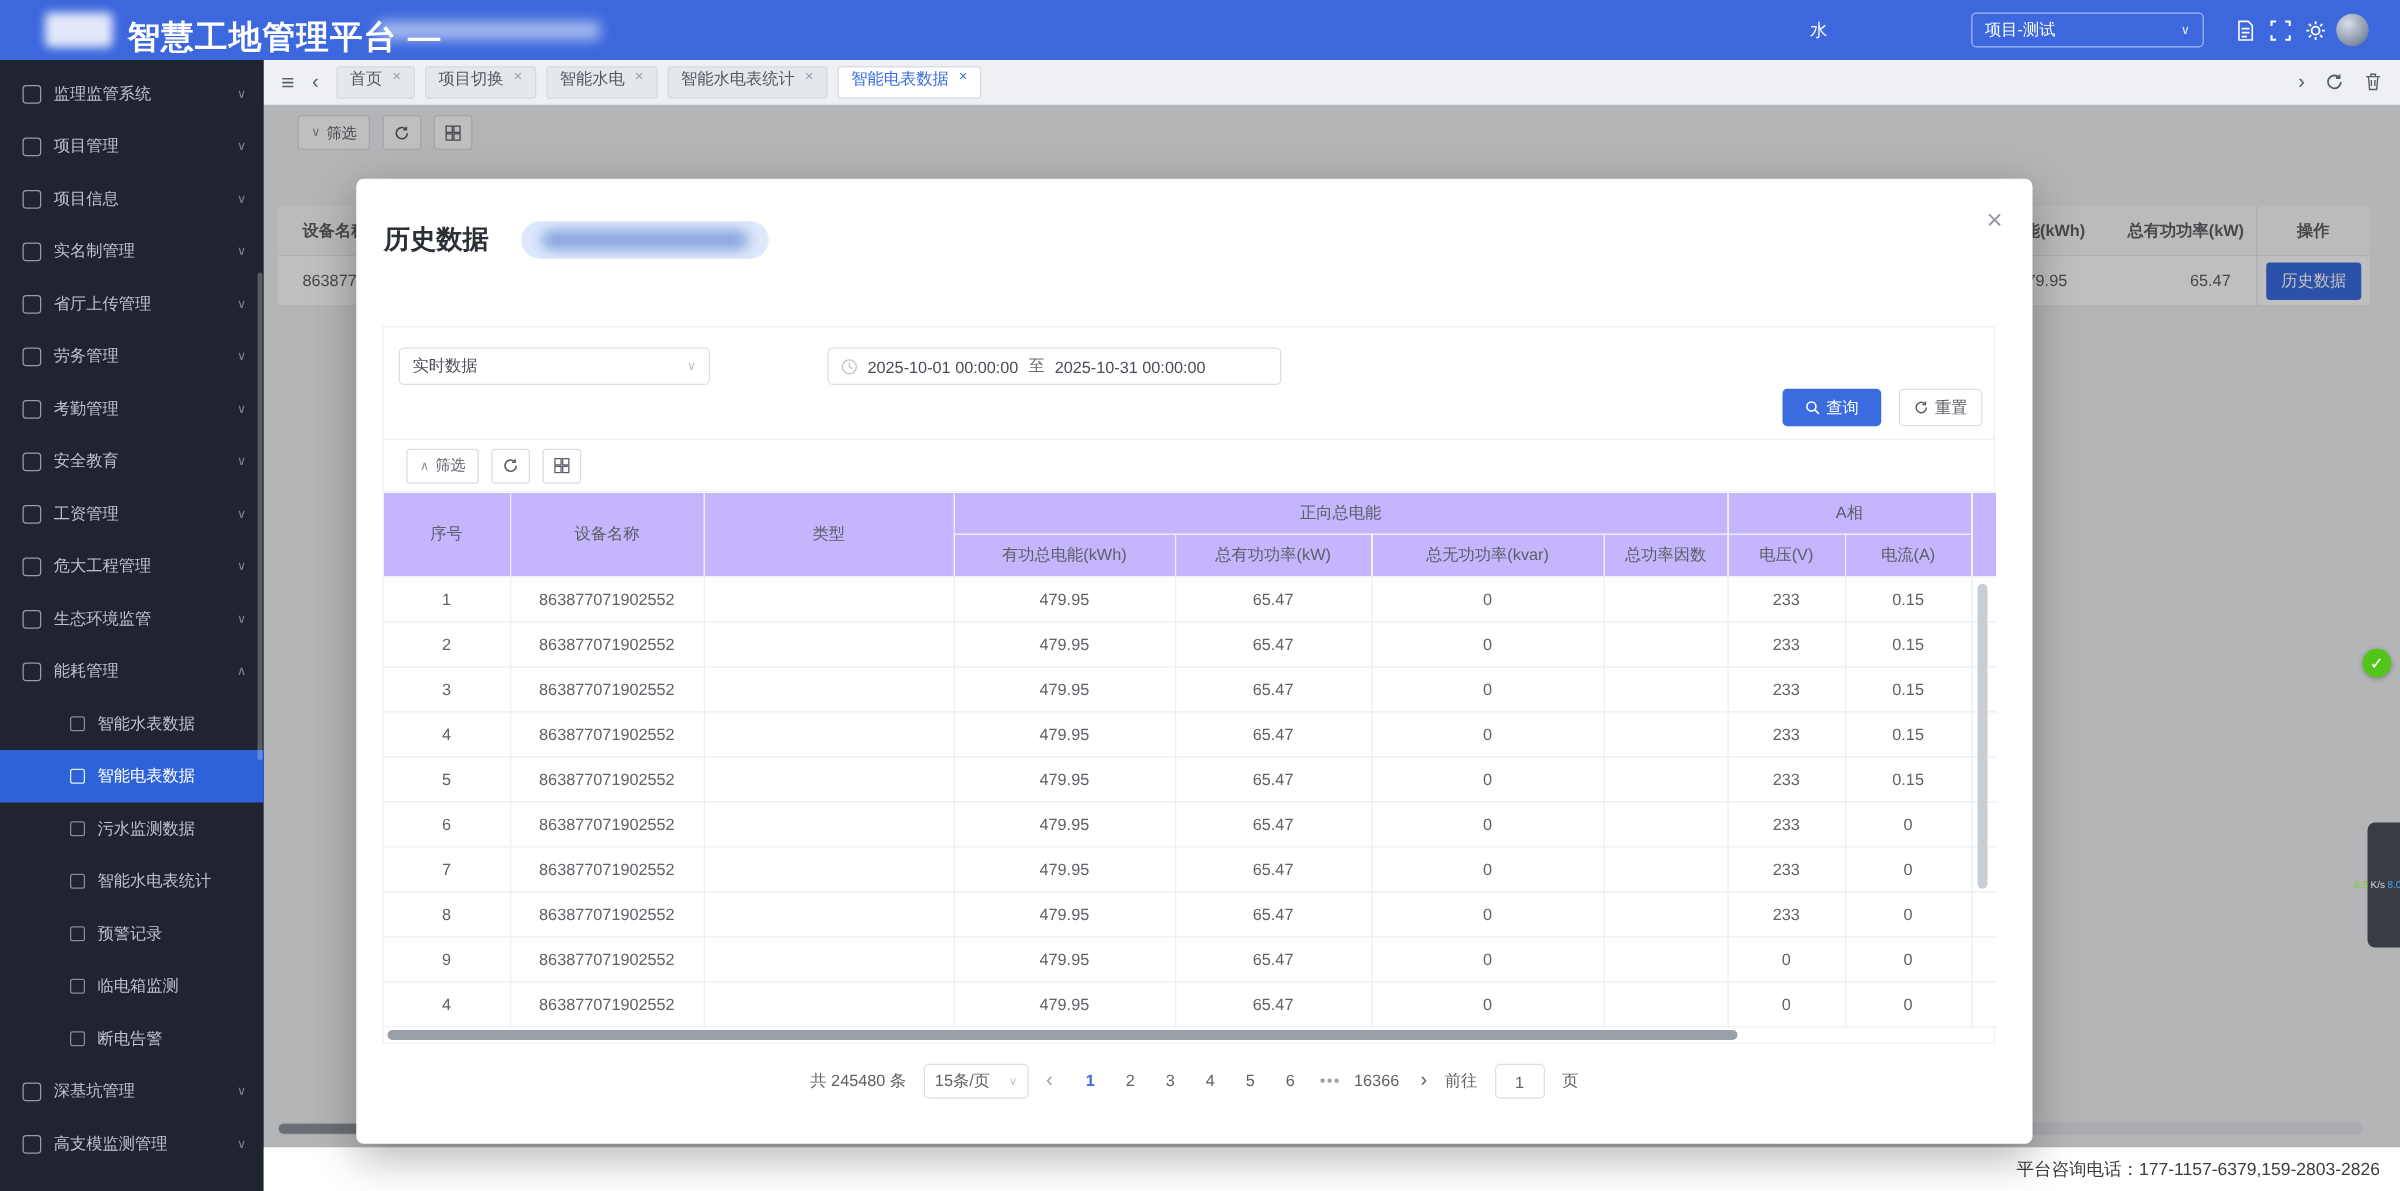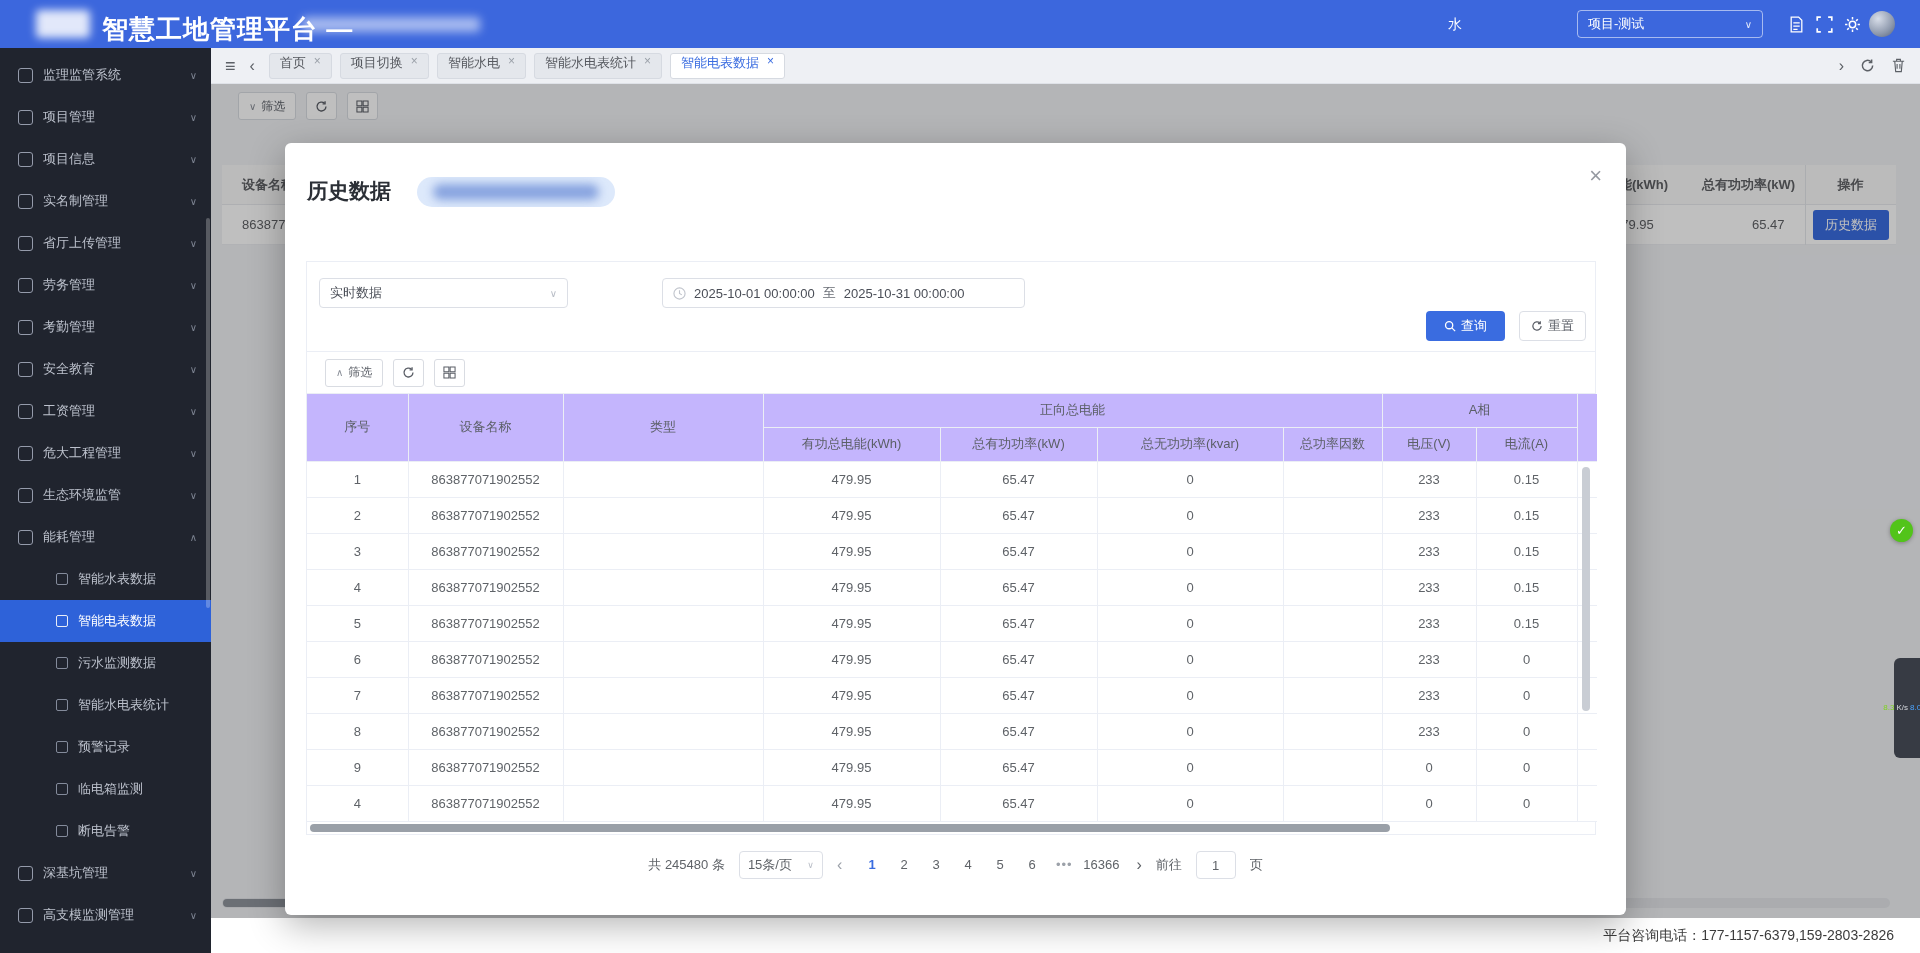--- a/index.html
+++ b/index.html
@@ -51,21 +51,21 @@
 .btn svg{width:13px;height:13px;display:block}
 .bg-table{position:absolute;left:222px;top:165px;width:1674px;z-index:10;font-size:13px;color:#606266}
 .bt-head{position:relative;height:40px;background:#fafafa;border-bottom:1px solid #e8eaee;font-weight:bold}
 .bt-row{position:relative;height:40px;background:#fff;border-bottom:1px solid #eceef2}
 .bt-cell{position:absolute;top:0;line-height:40px;white-space:nowrap}
 .bt-cell.center{text-align:center}
 .bt-sep{position:absolute;left:1583px;top:0;height:80px;width:1px;background:#e4e7eb;z-index:2}
 .btn-row-action{position:absolute;left:1591px;top:5px;width:76px;height:30px;background:var(--accent);color:#fff;border:none;border-radius:3px;font-size:13px;cursor:pointer}
 .bg-hscroll{position:absolute;left:222px;top:898px;width:1668px;height:10px;background:#e4e6ea;border-radius:5px;z-index:10}
 .bg-hscroll .thumb{position:absolute;left:1px;top:1px;width:122px;height:8px;background:#8f949d;border-radius:4px}
-.footer{position:absolute;left:211px;right:0;bottom:0;height:35px;background:#fff;display:flex;align-items:center;justify-content:flex-end;padding-right:26px;font-size:14px;color:#3c3c3c;z-index:60}
+.footer{position:absolute;left:211px;right:0;bottom:0;height:35px;background:#fff;display:flex;align-items:center;justify-content:flex-end;padding-right:16px;font-size:14px;color:#3c3c3c;z-index:60}
 .overlay{position:absolute;left:211px;top:84px;right:0;bottom:35px;background:rgba(0,0,0,.25);z-index:50}
 
 
 .modal{position:absolute;left:285px;top:143px;width:1341px;height:772px;background:#fff;border-radius:6px;box-shadow:0 10px 36px rgba(0,0,0,.3);z-index:100}
 .modal-title{position:absolute;left:22px;top:34px;font-size:21px;font-weight:bold;color:#2b2f36}
 .title-pill{position:absolute;left:132px;top:34px;width:198px;height:30px;background:#dde9fb;border-radius:15px;overflow:hidden}
 .pill-blur{margin:7px 16px;height:16px;border-radius:8px;background:rgba(78,116,205,.6);filter:blur(5px)}
 .modal-close{position:absolute;right:24px;top:22px;font-size:22px;color:#9599a1;cursor:pointer;line-height:1}
 .panel{position:absolute;left:21px;top:118px;width:1290px;border:1px solid #ebeef5}
 .form-sec{position:relative;height:90px;border-bottom:1px solid #ebeef5;background:#fff}

